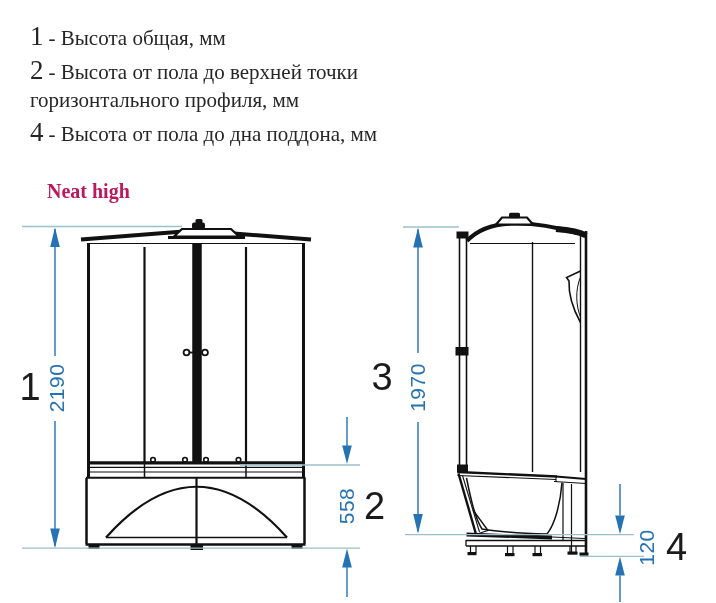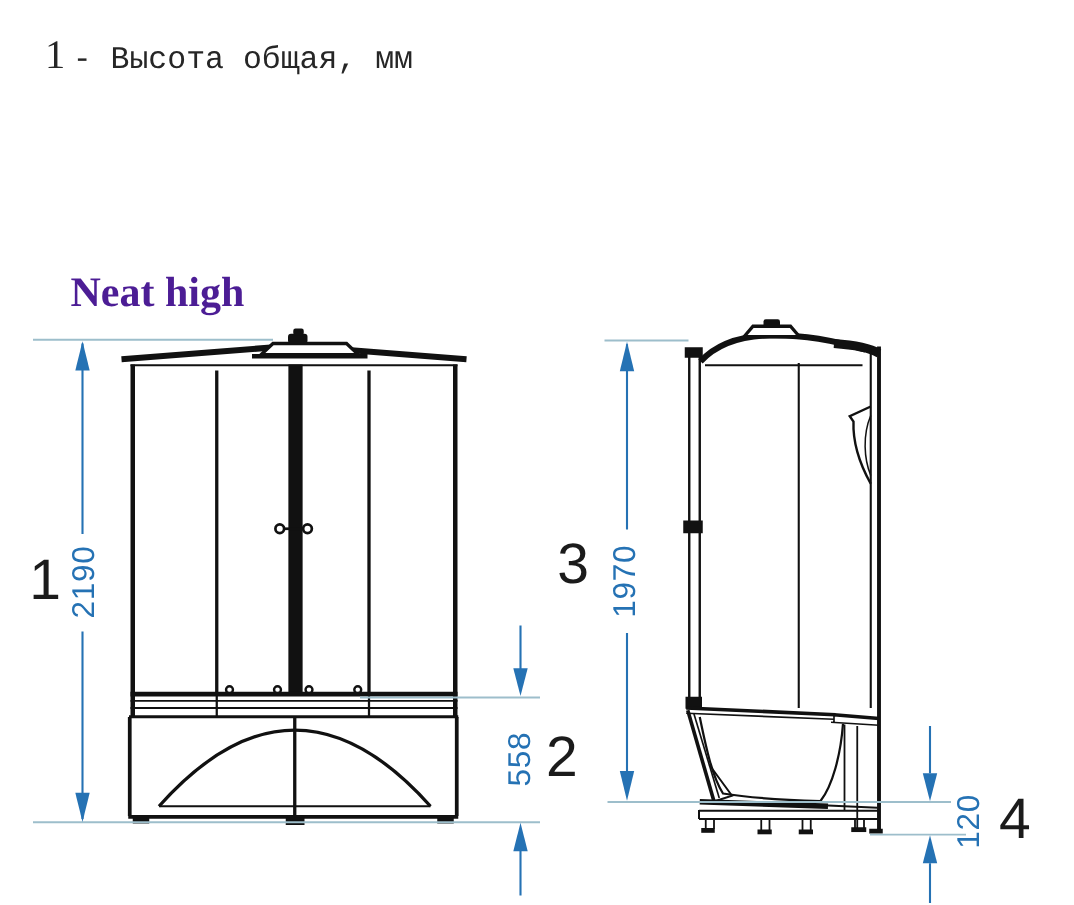--- a/index.html
+++ b/index.html
@@ -1,42 +1,48 @@
 <!DOCTYPE html>
 <html style="--dimension-blue: #2572b4; --extension-line: #9dbecb; --drawing-black: #111111; --text-dark: #262626;"><head>
 <meta charset="utf-8">
 <style>
   html,body{margin:0;padding:0;background:#fff;}
   #stage{position:relative;width:716px;height:603px;background:#fff;overflow:hidden;
          font-family:"Liberation Serif",serif;}
   .legend{position:absolute;left:30px;top:22px;width:410px;color:var(--text-dark,#262626);}
   .legend-item{font-size:21px;line-height:28px;margin-bottom:4px;}
   .legend-num{font-size:27px;line-height:28px;}
-  .legend-text{margin-left:5px;font-family:Liberation Mono, monospace;}
-  .title{position:absolute;left:47px;top:180px;font-size:28px;font-weight:bold;
-         color:#4c1d95;font-family:"Liberation Serif",serif;}
+  .legend-text{margin-left:5px;}
+  .title{position:absolute;left:47px;top:180px;font-size:20px;font-weight:bold;
+         color:#be185d;font-family:"Liberation Serif",serif;}
   svg{position:absolute;left:0;top:0;}
   .blk{stroke:var(--drawing-black,#111);fill:none;}
   .fillb{fill:var(--drawing-black,#111);stroke:none;}
   .wht{fill:#ffffff;stroke:var(--drawing-black,#111);}
   .ext{stroke:var(--extension-line,#9dbecb);stroke-width:1.3;fill:none;}
   .dim{stroke:var(--dimension-blue,#2572b4);stroke-width:1.4;fill:none;}
   .arr{fill:var(--dimension-blue,#2572b4);stroke:none;}
   .dimtext{fill:var(--dimension-blue,#2572b4);
            font:21px "Liberation Sans",sans-serif;letter-spacing:.5px;}
   .biglabel{fill:#1b1b1b;font:38px "Liberation Sans",sans-serif;}
 </style>
 </head>
 <body>
 
 <div id="stage">
 
   <div class="legend">
     <div class="legend-item">
       <span class="legend-num">1</span><span class="legend-text">- Высота общая, мм</span>
+    </div>
+    <div class="legend-item">
+      <span class="legend-num">2</span><span class="legend-text">- Высота от пола до верхней точки горизонтального профиля, мм</span>
+    </div>
+    <div class="legend-item">
+      <span class="legend-num">4</span><span class="legend-text">- Высота от пола до дна поддона, мм</span>
     </div>
   </div>
 
   <div class="title">Neat high</div>
 
   <svg width="716" height="603" viewBox="0 0 716 603">
 
     <g>
 
       <path class="blk" stroke-width="4" d="M81 239.5 L196 230.5 L311 239.5"></path>

